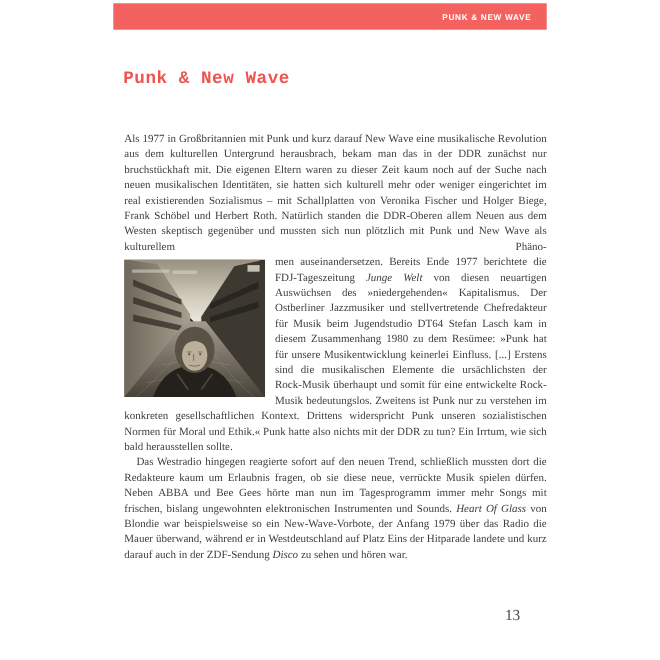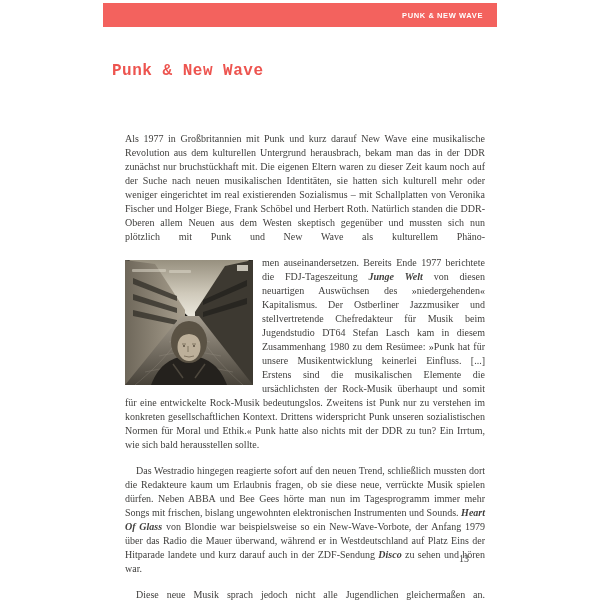--- a/index.html
+++ b/index.html
@@ -49,38 +49,38 @@
   .body-text {
     position: absolute;
     left: 113px;
     top: 120px;
     width: 384px;
     color: #3f3e3c;
     font-size: 10px;
     line-height: 14px;
     text-align: justify;
   }
-  .para { margin: 12px; }
+  .para { margin: 0; }
   .justify-last { text-align-last: justify; }
   .indent { text-indent: 11px; }
   .photo-frame {
     float: left;
     width: 128px;
     height: 125px;
     margin: 4px 9px 3px 0;
   }
   .photo-frame svg { display: block; }
   .page-number {
     position: absolute;
     left: 459px;
     top: 553px;
-    font-size: 10px;
+    font-size: 14px;
     color: #4a4a4a;
   }
-  em { font-style: italic; font-weight: bold; }
+  em { font-style: italic; }
 </style>
 </head>
 <body>
 
 <div class="page">
 
   <div class="header-bar">
     <span class="header-label">PUNK &amp; NEW WAVE</span>
   </div>
 
@@ -147,19 +147,18 @@
             <rect x="44" y="10" width="22" height="3" rx="1"></rect>
           </g>
           <rect x="112" y="5" width="11" height="6" fill="#e6e2d6" opacity="0.8"></rect>
         </svg>
       </span>
       <span><span>men auseinandersetzen. Bereits Ende 1977 berichtete die FDJ-Tageszeitung </span><em>Junge Welt</em><span> von diesen neuartigen Auswüchsen des »niedergehenden« Kapitalismus. Der Ostberliner Jazzmusiker und stellvertretende Chefredakteur für Musik beim Jugendstudio DT64 Stefan Lasch kam in diesem Zusammenhang 1980 zu dem Resümee: »Punk hat für unsere Musikentwicklung keinerlei Einfluss. [...] Erstens sind die musikalischen Elemente die ursächlichsten der Rock-Musik überhaupt und somit für eine entwickelte Rock-Musik bedeutungslos. Zweitens ist Punk nur zu verstehen im konkreten gesellschaftlichen Kontext. Drittens widerspricht Punk unseren sozialistischen Normen für Moral und Ethik.« Punk hatte also nichts mit der DDR zu tun? Ein Irrtum, wie sich bald herausstellen sollte.</span></span>
     </div>
 
     <p class="para indent"><span>Das Westradio hingegen reagierte sofort auf den neuen Trend, schließlich mussten dort die Redakteure kaum um Erlaubnis fragen, ob sie diese neue, verrückte Musik spielen dürfen. Neben ABBA und Bee Gees hörte man nun im Tagesprogramm immer mehr Songs mit frischen, bislang ungewohnten elektronischen Instrumenten und Sounds. </span><em>Heart Of Glass</em><span> von Blondie war beispielsweise so ein New-Wave-Vorbote, der Anfang 1979 über das Radio die Mauer überwand, während er in Westdeutschland auf Platz Eins der Hitparade landete und kurz darauf auch in der ZDF-Sendung </span><em>Disco</em><span> zu sehen und hören war.</span></p>
 
-    <p class="para indent"><span>Diese neue Musik sprach jedoch nicht alle Jugendlichen gleichermaßen an. Insbesondere diejenigen waren skeptisch, die ihr Herz bereits zwei Jahre zuvor auf den Schuldiscos an AC/DC, Udo Lindenberg, Queen oder Kiss verloren hatten.</span></p>
 
   </div>
 
   <div class="page-number">13</div>
 
 </div>
 
 </body></html>

